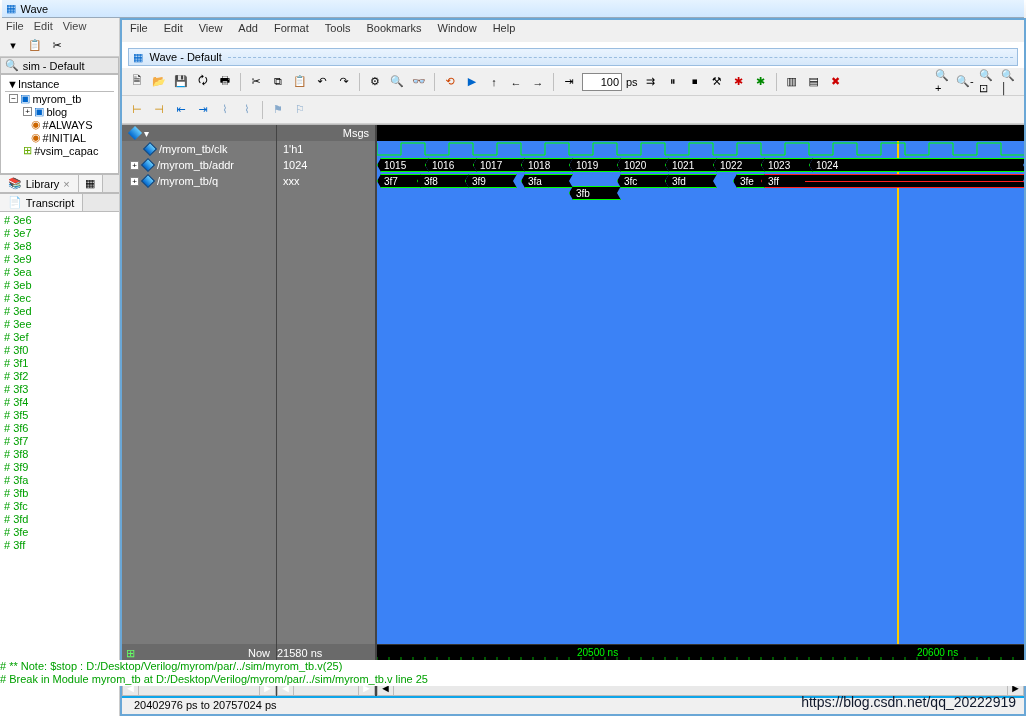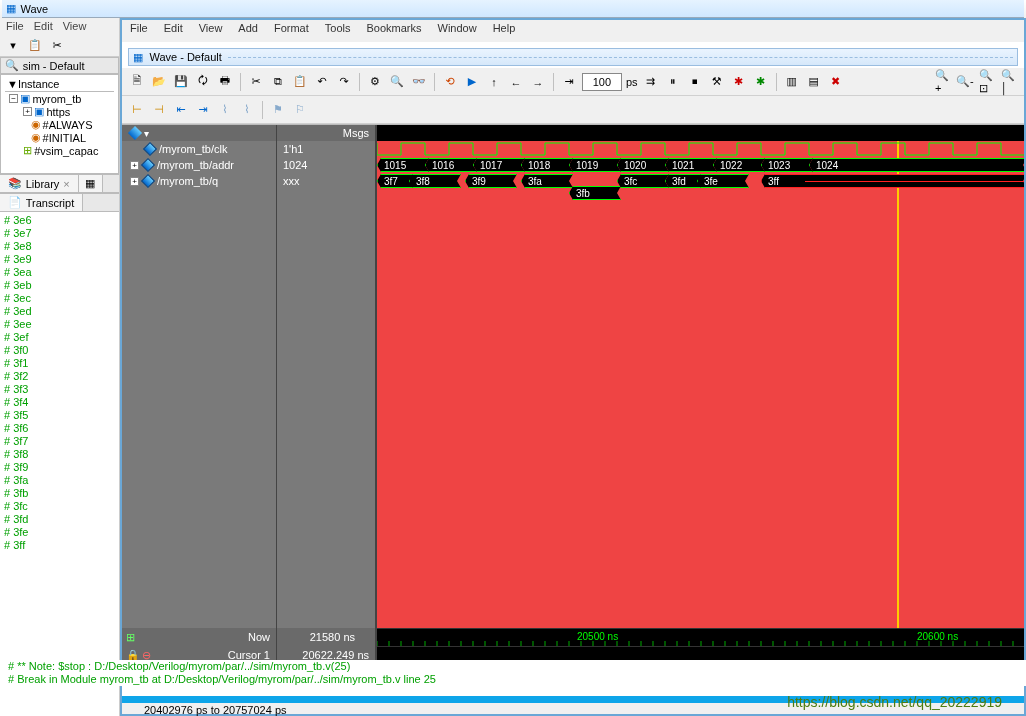--- a/index.html
+++ b/index.html
@@ -33,34 +33,34 @@
 .wave-main { flex: 1; display: flex; border-top: 1px solid #bbb; }
 .wave-names { width: 155px; background: #7a7a7a; color: #fff; display: flex; flex-direction: column; border-right: 1px solid #444; }
 .wave-msgs { width: 100px; background: #7a7a7a; color: #fff; display: flex; flex-direction: column; border-right: 2px solid #444; }
 .wave-hdr { background: #6a6a6a; height: 16px; display: flex; align-items: center; font-size: 10px; }
 .wave-names .wave-hdr { justify-content: flex-start; padding-left: 4px; }
 .wave-msgs .wave-hdr { justify-content: flex-end; padding-right: 6px; }
 .sig-row { height: 16px; display: flex; align-items: center; padding-left: 8px; gap: 4px; }
 .sig-icon { width: 10px; height: 10px; transform: rotate(45deg); background: linear-gradient(#6cf,#06c); border: 1px solid #048; }
 .sig-exp { width: 9px; height: 9px; border: 1px solid #888; background: #fff; color: #000; font-size: 8px; display: flex; align-items: center; justify-content: center; line-height: 7px; }
 .msg-row { height: 16px; display: flex; align-items: center; padding-left: 6px; }
-.wave-canvas { flex: 1; background: #ef4444; position: relative; overflow: hidden; }
+.wave-canvas { flex: 1; background: #3b82f6; position: relative; overflow: hidden; }
 .cursor-line { position: absolute; top: 0; bottom: 0; width: 2px; background: #ffcc00; }
 .clk-svg { position: absolute; left: 0; height: 16px; }
 .bus { position: absolute; left: 0; right: 0; height: 14px; }
 .bus .seg { position: absolute; height: 14px; border: 1px solid #0f0; display: flex; align-items: center; padding-left: 6px; color: #fff; font-size: 10px; clip-path: polygon(4px 0, 100% 0, calc(100% - 4px) 50%, 100% 100%, 4px 100%, 0 50%); background: #000; }
 .bus.last .seg.last-seg { border-color: #f22; }
 .ruler { background: #000; height: 18px; position: relative; border-top: 1px solid #333; }
 .ruler .tick { position: absolute; color: #0f0; font-size: 10px; top: 2px; }
 .cursor-marker { position: absolute; background: #fff066; border: 1px solid #aa8800; color: #000; font-size: 10px; padding: 1px 4px; }
-.status { height: 18px; background: #f0f0f0; border-top: 7px solid #0ea5e9; padding: 1px 22px; font-size: 11px; margin-top: 16px; }
+.status { height: 18px; background: #f0f0f0; border-top: 2px solid #0ea5e9; padding: 1px 12px; font-size: 11px; }
 .scroll-stub { height: 16px; background: #e9e9e9; border: 1px solid #bbb; display: flex; }
 .scroll-arr { width: 16px; display: flex; align-items: center; justify-content: center; border-right: 1px solid #bbb; }
-.input-box { border: 1px solid #888; background: #fff; padding: 0 10px; height: 18px; display: flex; align-items: center; }
-.watermark { position: absolute; right: 24px; bottom: 6px; color: #4d7c0f; font-size: 14px; pointer-events: none; z-index: 100; margin-top: 23px; }
+.input-box { border: 1px solid #888; background: #fff; padding: 0 2px; height: 18px; display: flex; align-items: center; }
+.watermark { position: absolute; right: 10px; bottom: 6px; color: #0f172a; font-size: 14px; pointer-events: none; z-index: 100; margin-top: 23px; }
 </style>
 </head>
 <body>
 
 <div class="titlebar main">
   <span style="font-weight:bold; font-size:13px;">M</span>
   <span>ModelSim SE-6</span>
 </div>
 
 <div class="main-grid">
@@ -85,21 +85,21 @@
         ▼<span>Instance</span>
       </div>
       <div class="row" style="--ind:4px">
         <span class="sq">−</span>
         <span style="color:#06c;">▣</span>
         <span>myrom_tb</span>
       </div>
       <div class="row" style="--ind:18px">
         <span class="sq">+</span>
         <span style="color:#06c;">▣</span>
-        <span>https</span>
+        <span>blog</span>
       </div>
       <div class="row" style="--ind:26px">
         <span style="color:#c60;">◉</span>
         <span>#ALWAYS</span>
       </div>
       <div class="row" style="--ind:26px">
         <span style="color:#c60;">◉</span>
         <span>#INITIAL</span>
       </div>
       <div class="row" style="--ind:18px">
@@ -275,21 +275,21 @@
           </div>
           <div class="wave-msgs">
             <div class="wave-hdr">
                 <span>Msgs</span>
               </div>
             <div id="sig-vals" style="flex:1">
                 <div class="msg-row">1'h1</div>
                 <div class="msg-row">1024</div>
                 <div class="msg-row">xxx</div>
               </div>
-            <div style="height:18px;background:#6a6a6a;display:flex;align-items:center;justify-content:flex-end;padding-right:20px;">
+            <div style="height:18px;background:#6a6a6a;display:flex;align-items:center;padding-right:20px;">
                 <span>21580 ns</span>
               </div>
             <div style="height:18px;background:#6a6a6a;display:flex;align-items:center;justify-content:flex-end;padding-right:6px;">
                 <span>20622.249 ns</span>
               </div>
             <div class="scroll-stub">
               <div class="scroll-arr">◄</div>
               <div style="flex:1"></div>
               <div class="scroll-arr" style="border-left:1px solid #bbb;border-right:none">►</div>
             </div>
@@ -309,27 +309,27 @@
                 <div class="seg" style="left: 144px; width: 52px;">1018</div>
                 <div class="seg" style="left: 192px; width: 52px;">1019</div>
                 <div class="seg" style="left: 240px; width: 52px;">1020</div>
                 <div class="seg" style="left: 288px; width: 52px;">1021</div>
                 <div class="seg" style="left: 336px; width: 52px;">1022</div>
                 <div class="seg" style="left: 384px; width: 52px;">1023</div>
                 <div class="seg" style="left: 432px; width: 218px;">1024</div>
               </div>
               <div class="bus last" style="top: 49px;">
                 <div class="seg" style="left: 0px; width: 52px;">3f7</div>
-                <div class="seg" style="left: 32px; width: 52px;">3f8</div>
+                <div class="seg" style="left: 40px; width: 52px;">3f8</div>
                 <div class="seg" style="left: 88px; width: 52px;">3f9</div>
                 <div class="seg" style="left: 144px; width: 52px;">3fa</div>
                 <div class="seg" style="left: 192px; width: 52px; margin-top: 12px;">3fb</div>
                 <div class="seg" style="left: 240px; width: 52px;">3fc</div>
                 <div class="seg" style="left: 288px; width: 52px;">3fd</div>
-                <div class="seg" style="left: 320px; width: 52px;">3fe</div>
+                <div class="seg" style="left: 356px; width: 52px;">3fe</div>
                 <div class="seg last-seg" style="left: 384px; width: 266px;">3ff</div>
               </div>
               <div style="position: absolute; left: 428px; right: 0px; top: 56px; height: 0px; border-top: 1px solid rgb(255, 34, 34);"></div>
               <div class="ruler" style="position: absolute; left: 0px; right: 0px; bottom: 34px;">
                 <svg style="position:absolute;inset:0" width="100%" height="18">
                   <line x1="0" y1="12" x2="0" y2="18" stroke="#0a0"></line>
                   <line x1="12" y1="12" x2="12" y2="18" stroke="#0a0"></line>
                   <line x1="24" y1="12" x2="24" y2="18" stroke="#0a0"></line>
                   <line x1="36" y1="12" x2="36" y2="18" stroke="#0a0"></line>
                   <line x1="48" y1="12" x2="48" y2="18" stroke="#0a0"></line>
@@ -394,18 +394,18 @@
                 <div class="scroll-arr" style="border-left:1px solid #bbb;border-right:none">►</div>
               </div>
             </div>
         </div>
         <div class="status"><span>20402976 ps to 20757024 ps</span></div>
       </div>
     </div>
   </div>
 </div>
 
-<div style="position:absolute; left:0; top:660px; right:0; background:#fff; font-family:'Courier New',monospace; color:#00a000; padding:0 8px; line-height:13px;" id="transcript-wide">
+<div style="position:absolute; left:0; top:660px; right:0; background:#fff; font-family:'Courier New',monospace; color:#00a000; padding:0 0; line-height:13px;" id="transcript-wide">
     <div class="ln"># ** Note: $stop    : D:/Desktop/Verilog/myrom/par/../sim/myrom_tb.v(25)</div>
     <div class="ln"># Break in Module myrom_tb at D:/Desktop/Verilog/myrom/par/../sim/myrom_tb.v line 25</div>
   </div>
 
 <div class="watermark">https://blog.csdn.net/qq_20222919</div>
 
 </body></html>

